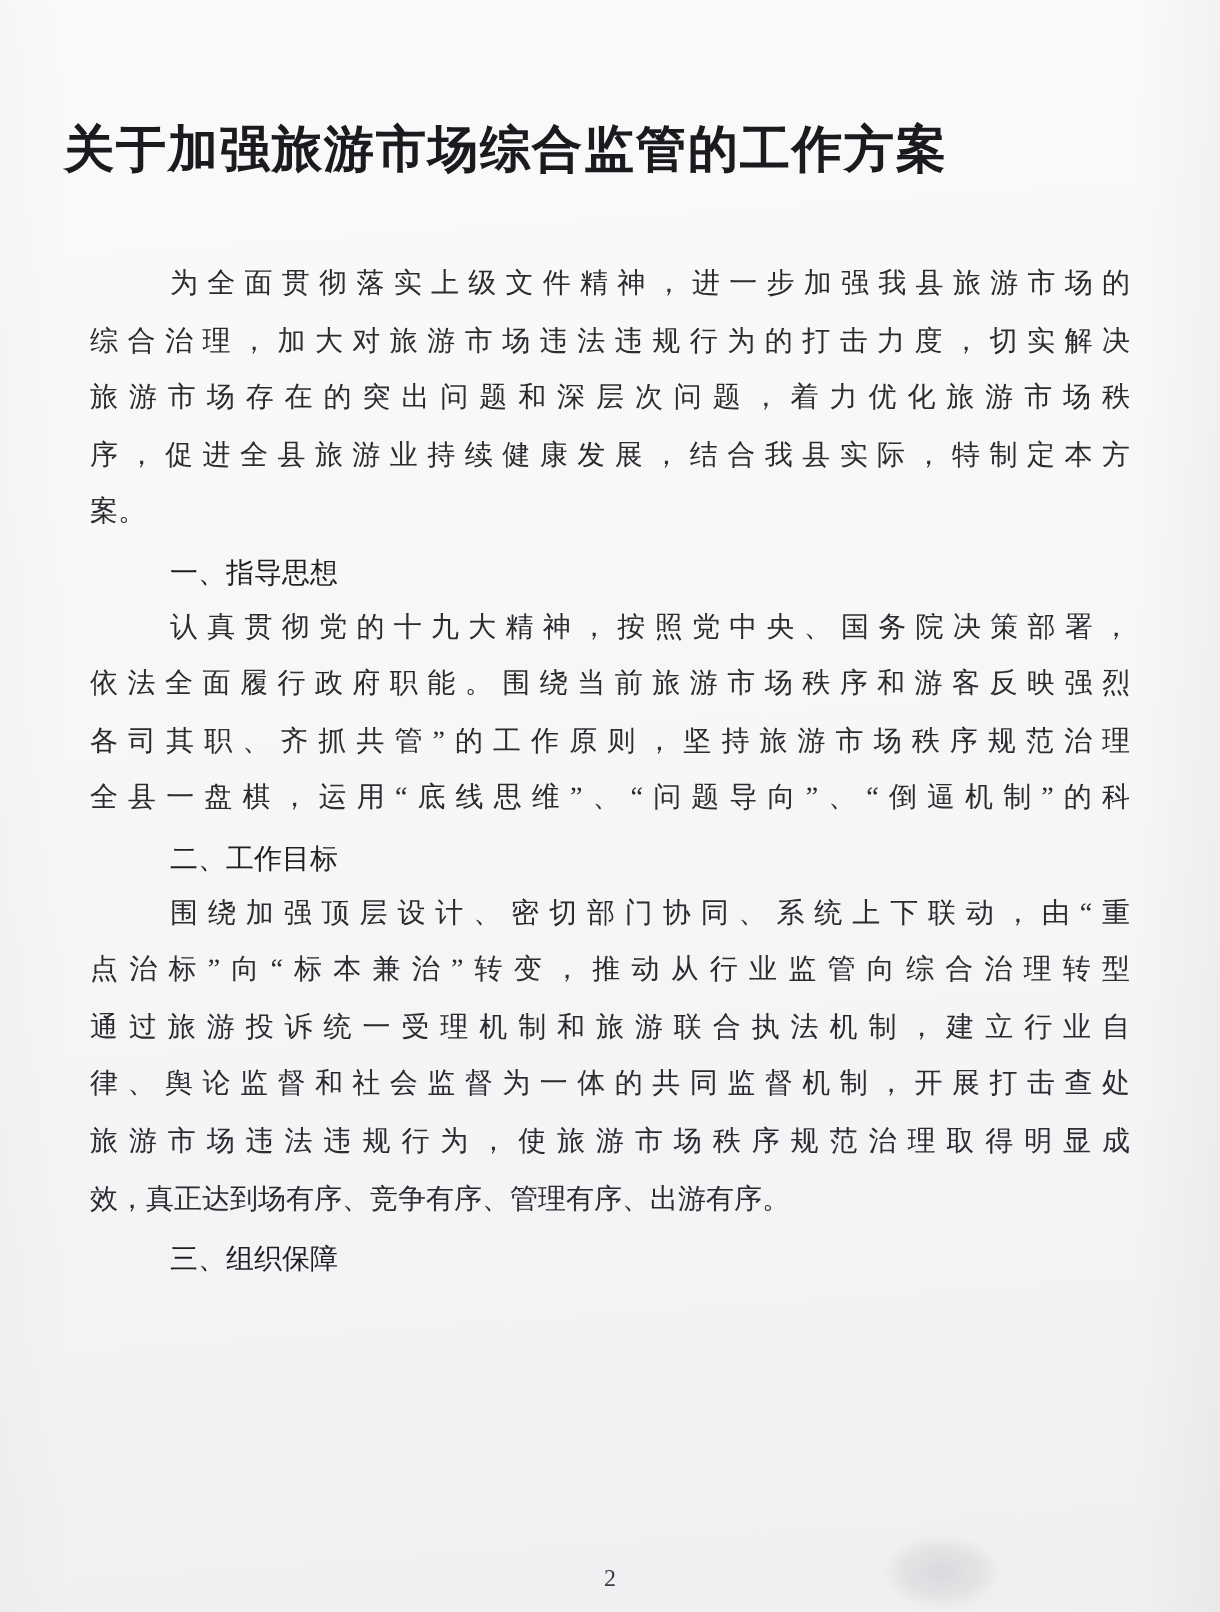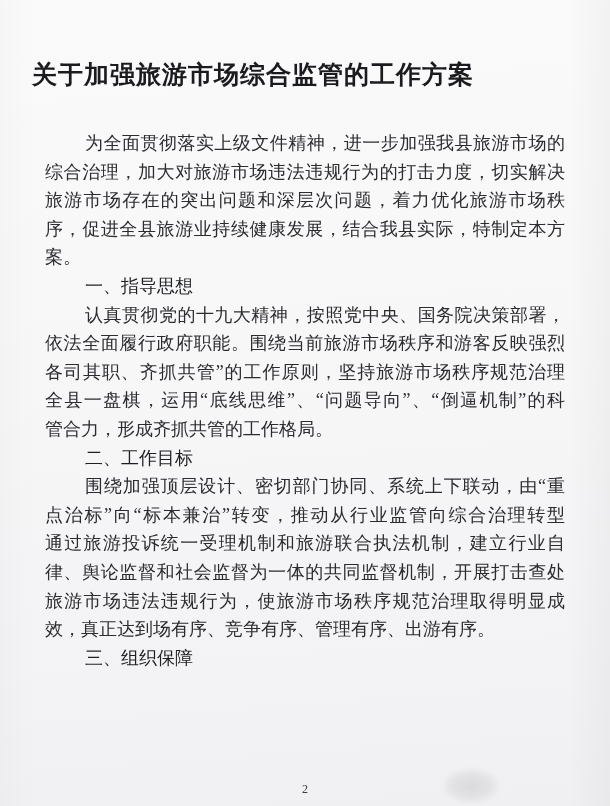--- a/index.html
+++ b/index.html
@@ -40,21 +40,21 @@
     font-weight: bold;
     letter-spacing: 1px;
     color: #1b1b1f;
     font-family: "Liberation Serif", "DejaVu Serif", serif;
   }
   .text-block {
     position: absolute;
     top: 129px;
     left: 45px;
     width: 520px;
-    font-size: 18px;
+    font-size: 14px;
     color: #2b2b30;
   }
   .line {
     height: 28.6px;
     line-height: 28.6px;
     text-align: left;
   }
   .line.fill {
     text-align: justify;
     text-align-last: justify;
@@ -92,21 +92,20 @@
     <div class="line first fill">为全面贯彻落实上级文件精神，进一步加强我县旅游市场的</div>
     <div class="line fill">综合治理，加大对旅游市场违法违规行为的打击力度，切实解决</div>
     <div class="line fill">旅游市场存在的突出问题和深层次问题，着力优化旅游市场秩</div>
     <div class="line fill">序，促进全县旅游业持续健康发展，结合我县实际，特制定本方</div>
     <div class="line">案。</div>
     <div class="line heading">一、指导思想</div>
     <div class="line first fill">认真贯彻党的十九大精神，按照党中央、国务院决策部署，</div>
     <div class="line fill">依法全面履行政府职能。围绕当前旅游市场秩序和游客反映强烈</div>
     <div class="line fill">各司其职、齐抓共管”的工作原则，坚持旅游市场秩序规范治理</div>
     <div class="line fill">全县一盘棋，运用“底线思维”、“问题导向”、“倒逼机制”的科</div>
-    <div class="line">管合力，形成齐抓共管的工作格局。</div>
     <div class="line heading">二、工作目标</div>
     <div class="line first fill">围绕加强顶层设计、密切部门协同、系统上下联动，由“重</div>
     <div class="line fill">点治标”向“标本兼治”转变，推动从行业监管向综合治理转型</div>
     <div class="line fill">通过旅游投诉统一受理机制和旅游联合执法机制，建立行业自</div>
     <div class="line fill">律、舆论监督和社会监督为一体的共同监督机制，开展打击查处</div>
     <div class="line fill">旅游市场违法违规行为，使旅游市场秩序规范治理取得明显成</div>
     <div class="line">效，真正达到场有序、竞争有序、管理有序、出游有序。</div>
     <div class="line heading">三、组织保障</div>
   </div>
 

